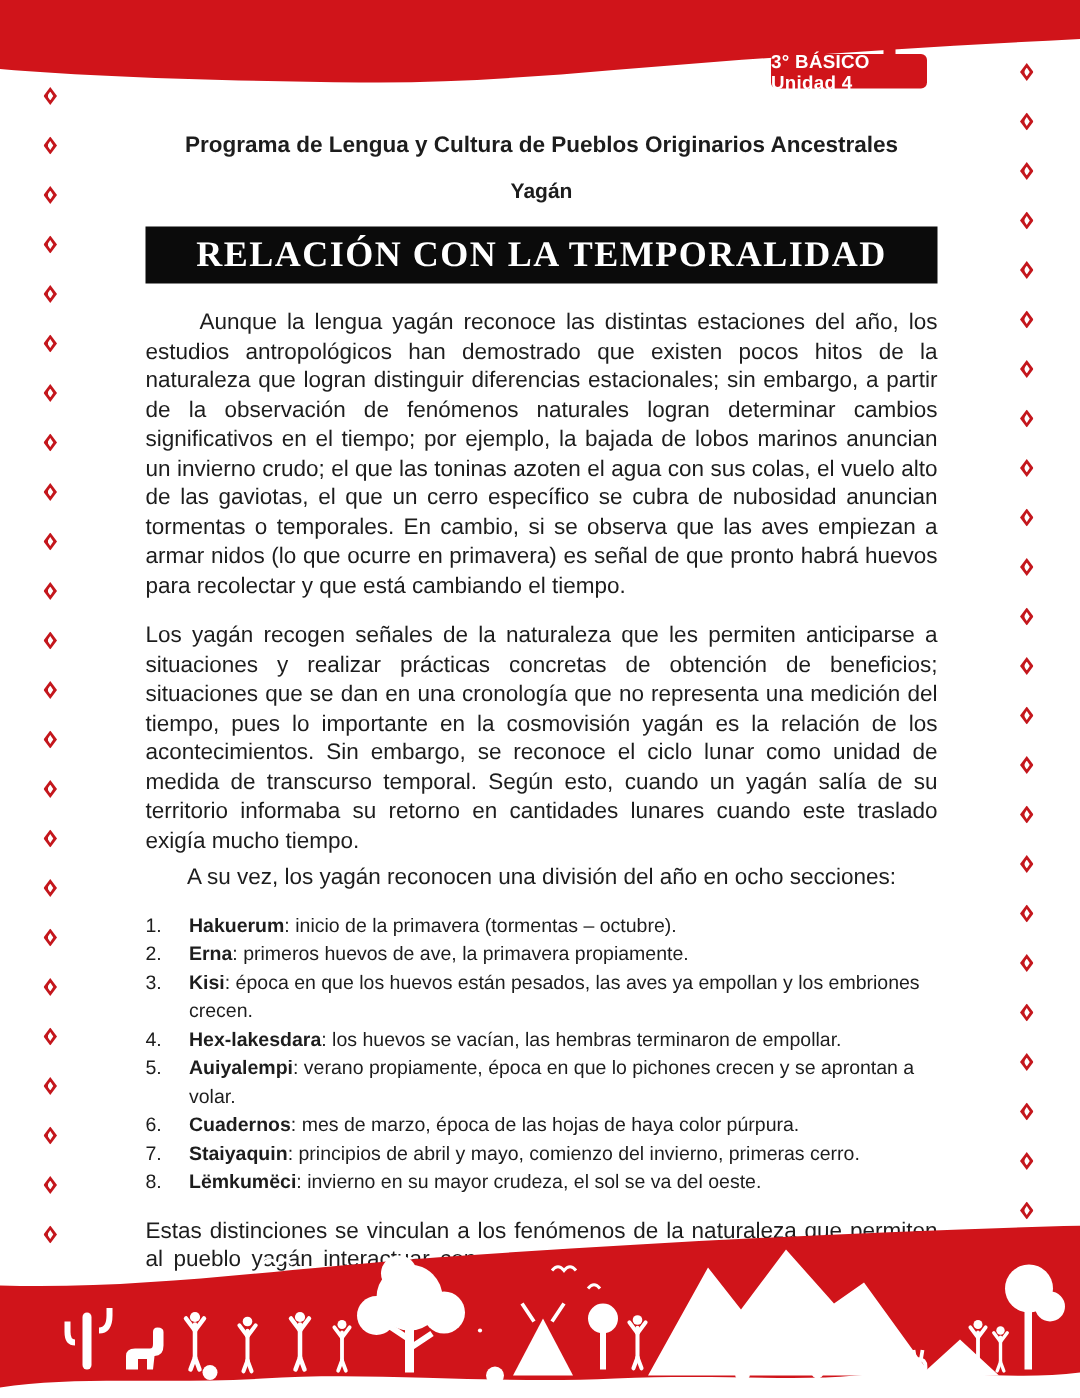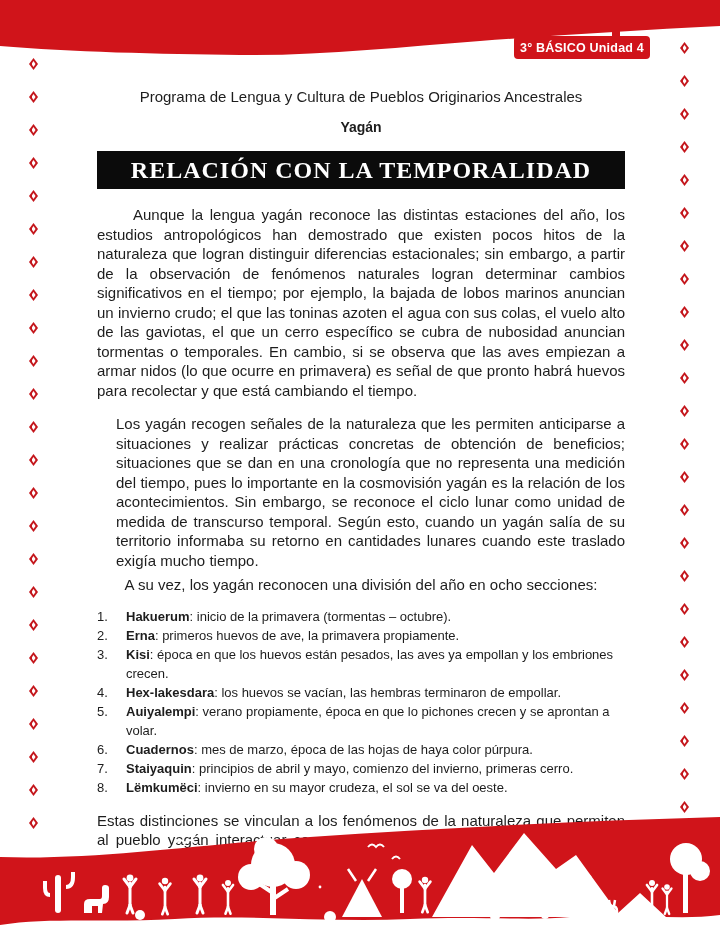--- a/index.html
+++ b/index.html
@@ -3,44 +3,44 @@
 <meta charset="utf-8">
 <style>
   html,body{margin:0;padding:0;}
   body{width:720px;height:932px;background:#ffffff;font-family:"Liberation Sans",sans-serif;}
   .page{position:relative;width:720px;height:932px;overflow:hidden;background:#fff;}
 
   
   .top-wave{position:absolute;top:0;left:0;width:720px;height:62px;display:block;}
 
   
-  .unit-badge{position:absolute;left:514px;top:36px;width:136px;height:23px;background:#d0141a;
+  .unit-badge{position:absolute;left:514px;top:36px;width:104px;height:23px;background:#d0141a;
     border-radius:4px;color:#fff;font-size:12.5px;font-weight:bold;display:flex;align-items:center;
     justify-content:center;letter-spacing:.2px;}
   .unit-badge::before{content:"";position:absolute;left:72%;top:-11px;width:8px;height:13px;background:#d0141a;}
 
   
   .ornaments{position:absolute;display:flex;flex-direction:column;gap:21px;}
   .ornaments.left{left:29px;top:58px;}
   .ornaments.right{right:31px;top:42px;}
   .diamond{position:relative;width:9px;height:12px;background:#c4161c;
     clip-path:polygon(50% 0,100% 50%,50% 100%,0 50%);}
   .diamond::after{content:"";position:absolute;left:2.5px;top:3px;right:2.5px;bottom:3px;background:#fff;
     clip-path:polygon(50% 0,100% 50%,50% 100%,0 50%);}
 
   
   main{position:absolute;left:97px;top:88px;width:528px;color:#1d1d1d;}
-  .program-title{margin:0;font-size:15px;font-weight:400;text-align:center;color:#1d1d1d;}
+  .program-title{margin:0;font-size:15px;font-weight:700;text-align:center;color:#1d1d1d;}
   .subtitle{margin:14px 0 0 0;font-size:14px;font-weight:bold;text-align:center;color:#1d1d1d;}
   .banner{margin-top:16px;background:#0b0b0b;height:38px;display:flex;align-items:center;justify-content:center;}
   .banner span{color:#fff;font-family:"Liberation Serif","DejaVu Serif",serif;font-weight:bold;
     font-size:24px;letter-spacing:1px;}
   p{margin:0;font-size:15px;line-height:19.5px;text-align:justify;}
   .p1{margin-top:16px;text-indent:36px;}
-  .p2{margin-top:14px;margin-left:19px;}
+  .p2{margin-top:14px;}
   .list-intro{margin-top:5px;text-align:center;}
   .sections{margin-top:12px;display:flex;flex-direction:column;gap:0;}
   .section-item{display:flex;font-size:13px;line-height:19px;}
   .section-item .num{width:20px;flex:0 0 20px;}
   .section-item .li-text{flex:1;padding-left:9px;}
   .term{font-weight:bold;}
   .p3{margin-top:14px;}
   .source{margin-top:12px;font-size:11.5px;line-height:16px;text-align:left;color:#222;}
   .source .ital{font-style:italic;}
 

